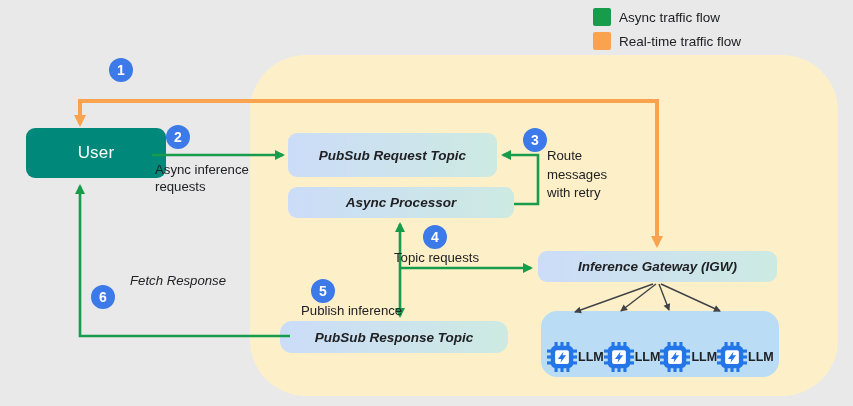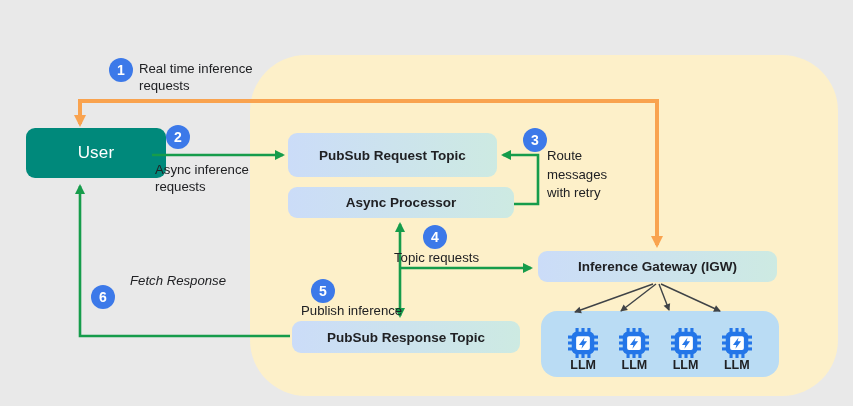--- a/index.html
+++ b/index.html
@@ -8,34 +8,34 @@
     font-family:"Liberation Sans",sans-serif;overflow:hidden;
     -webkit-font-smoothing:antialiased;
   }
   .pipeline-bg{
     position:absolute;left:250px;top:55px;width:588px;height:341px;
     background:#fdf0c9;border-radius:56px;z-index:1;
   }
   .node{
     position:absolute;z-index:2;display:flex;align-items:center;justify-content:center;
     background:linear-gradient(90deg,#cbdcf8,#cdeae2);
-    color:#202124;font-size:13.5px;font-weight:bold;border-radius:9px;
+    color:#202124;font-size:13.5px;font-weight:bold;border-radius:9px;font-style:italic;
   }
   .user-node{
     position:absolute;left:10px;top:128px;width:140px;height:50px;z-index:2;
     background:#00897b;border-radius:9px;color:#ffffff;font-size:17px;
     display:flex;align-items:center;justify-content:center;letter-spacing:.2px;margin-left:16px;
   }
   .llm-panel{
     position:absolute;left:541px;top:311px;width:238px;height:66px;z-index:2;
     background:#badcf4;border-radius:16px;
     display:flex;align-items:flex-end;justify-content:space-evenly;padding:0 6px 5px 6px;
     box-sizing:border-box;
   }
-  .llm-cell{display:flex;flex-direction:column;align-items:center;gap:1px;}
+  .llm-cell{display:flex;flex-direction:row;align-items:center;gap:1px;}
   .llm-cell .label{font-size:12.5px;font-weight:bold;color:#202124;line-height:13px;}
   .arrows{position:absolute;left:0;top:0;width:853px;height:406px;z-index:3;pointer-events:none;}
   .stepnum{
     position:absolute;z-index:4;width:24px;height:24px;border-radius:50%;
     background:#3c79e9;color:#fff;font-size:14px;font-weight:bold;
     display:flex;align-items:center;justify-content:center;
   }
   .steplabel{
     position:absolute;z-index:4;color:#202124;font-size:13.2px;line-height:1.32;
   }
@@ -47,38 +47,48 @@
   .swatch.orange{background:#f9a34f;}
   .legend-row .ltext{font-size:13.5px;color:#202124;}
 </style>
 </head>
 <body>
 
 <div class="canvas">
 
   <div class="pipeline-bg"></div>
 
+  <div class="legend">
+    <div class="legend-row">
+      <span class="swatch green"></span>
+      <span class="ltext">Async traffic flow</span>
+    </div>
+    <div class="legend-row">
+      <span class="swatch orange"></span>
+      <span class="ltext">Real-time traffic flow</span>
+    </div>
+  </div>
 
   <div class="user-node">
     <span>User</span>
   </div>
 
   <div class="node" style="left:288px;top:133px;width:209px;height:44px;">
     <span>PubSub Request Topic</span>
   </div>
 
   <div class="node" style="left:288px;top:187px;width:226px;height:31px;">
     <span>Async Processor</span>
   </div>
 
   <div class="node" style="left:538px;top:251px;width:239px;height:31px;">
     <span>Inference Gateway (IGW)</span>
   </div>
 
-  <div class="node" style="left:292px;top:321px;width:228px;height:32px;">
+  <div class="node" style="left:280px;top:321px;width:228px;height:32px;border-radius:12px;">
     <span>PubSub Response Topic</span>
   </div>
 
   <div class="llm-panel">
     <div class="llm-cell">
       <svg width="30" height="30" viewBox="0 0 48 48">
         <g fill="#2476e8">
           <rect x="12" y="0" width="5" height="8"></rect>
             <rect x="21.5" y="0" width="5" height="8"></rect>
             <rect x="31" y="0" width="5" height="8"></rect>
@@ -193,21 +203,20 @@
 
     <path d="M 653 284 L 575 312" fill="none" stroke="#3f4347" stroke-width="1.4" marker-end="url(#ah-gray)"></path>
     <path d="M 656 284 L 621 311" fill="none" stroke="#3f4347" stroke-width="1.4" marker-end="url(#ah-gray)"></path>
     <path d="M 659 284 L 669 310" fill="none" stroke="#3f4347" stroke-width="1.4" marker-end="url(#ah-gray)"></path>
     <path d="M 661 284 L 720 311" fill="none" stroke="#3f4347" stroke-width="1.4" marker-end="url(#ah-gray)"></path>
   </svg>
 
   <div class="stepnum" style="left:109px;top:58px;">
     <span>1</span>
   </div>
-  <div class="steplabel" style="left:139px;top:60px;width:118px;">Real time inference requests</div>
 
   <div class="stepnum" style="left:166px;top:125px;">
     <span>2</span>
   </div>
   <div class="steplabel" style="left:155px;top:161px;width:112px;">Async inference requests</div>
 
   <div class="stepnum" style="left:523px;top:128px;">
     <span>3</span>
   </div>
   <div class="steplabel" style="left:547px;top:147px;width:84px;line-height:1.42;">Route messages with retry</div>

